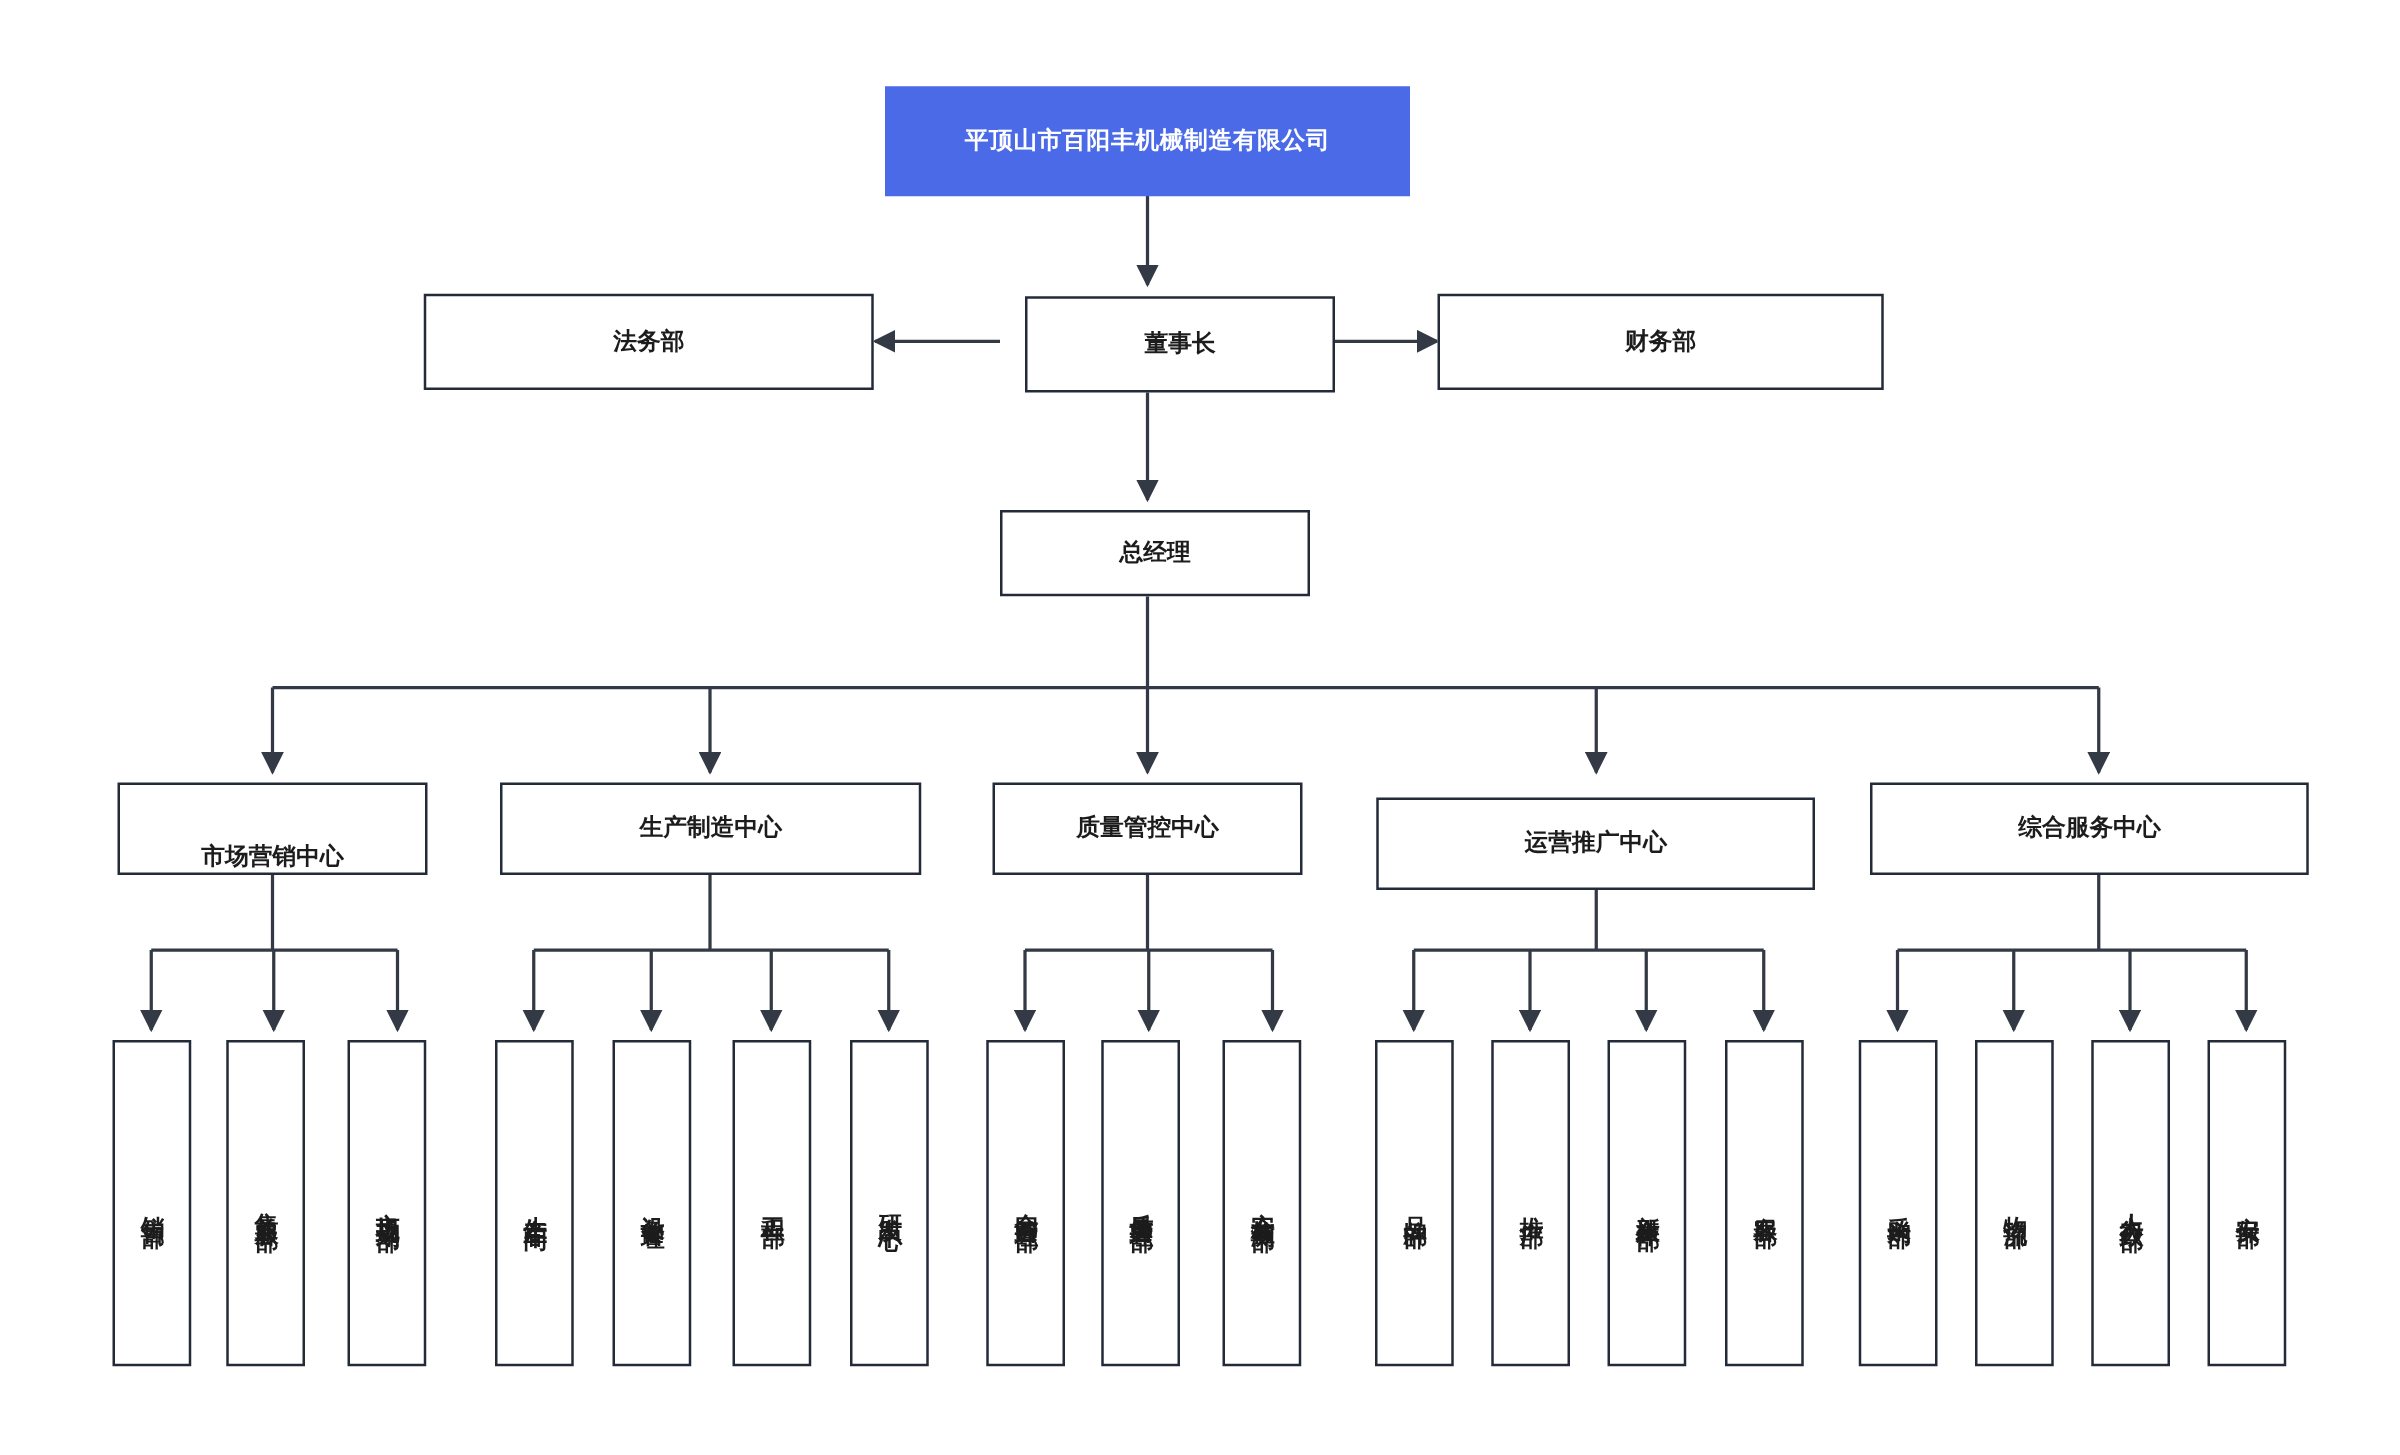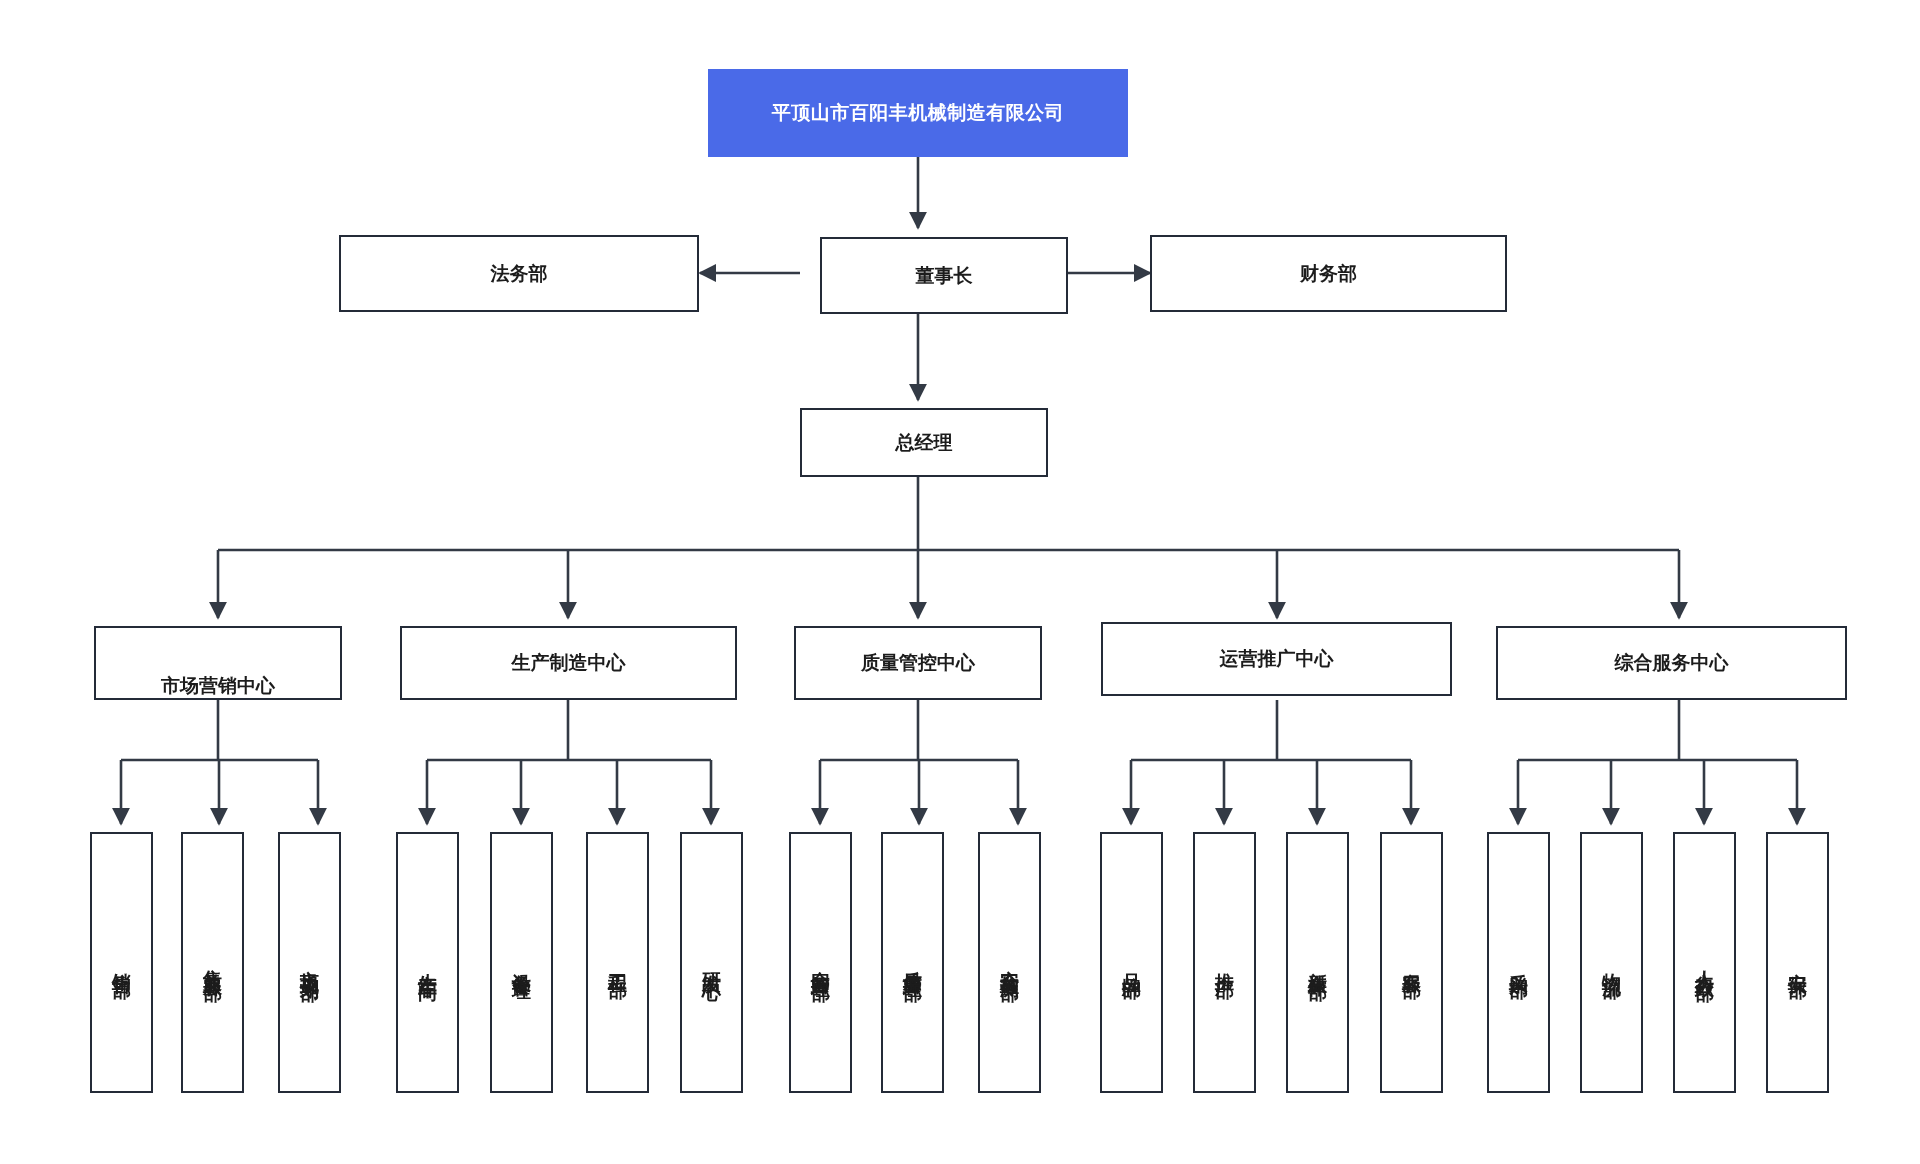--- a/index.html
+++ b/index.html
@@ -115,21 +115,21 @@
 
   <div class="node lvl3" style="left:94px;top:626px;width:248px;height:74px;align-items:flex-end;">
     <span>市场营销中心</span>
   </div>
   <div class="node lvl3" style="left:400px;top:626px;width:337px;height:74px;">
     <span>生产制造中心</span>
   </div>
   <div class="node lvl3" style="left:794px;top:626px;width:248px;height:74px;text-align:right;">
     <span>质量管控中心</span>
   </div>
-  <div class="node lvl3" style="left:1101px;top:622px;width:351px;height:74px;">
+  <div class="node lvl3" style="left:1101px;top:638px;width:351px;height:74px;">
     <span>运营推广中心</span>
   </div>
   <div class="node lvl3" style="left:1496px;top:626px;width:351px;height:74px;">
     <span>综合服务中心</span>
   </div>
 
   <div class="node leaf" style="left:90px;top:832px;width:63px;height:261px;">
     <span class="leaf-text">销售部</span>
   </div>
   <div class="node leaf" style="left:181px;top:832px;width:63px;height:261px;">

